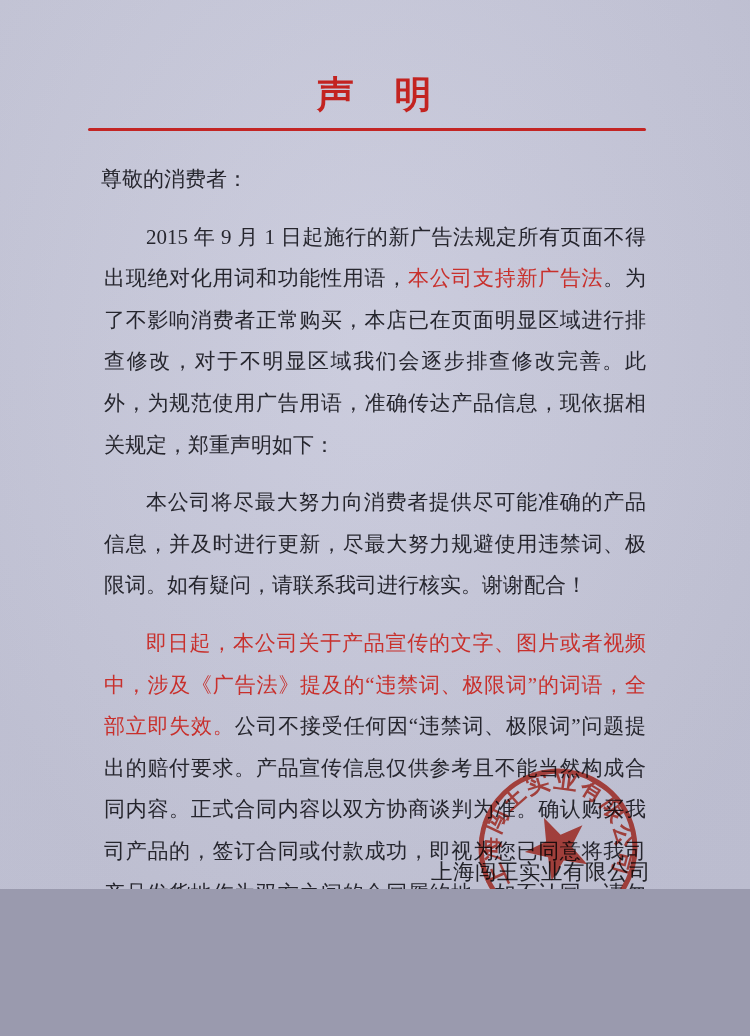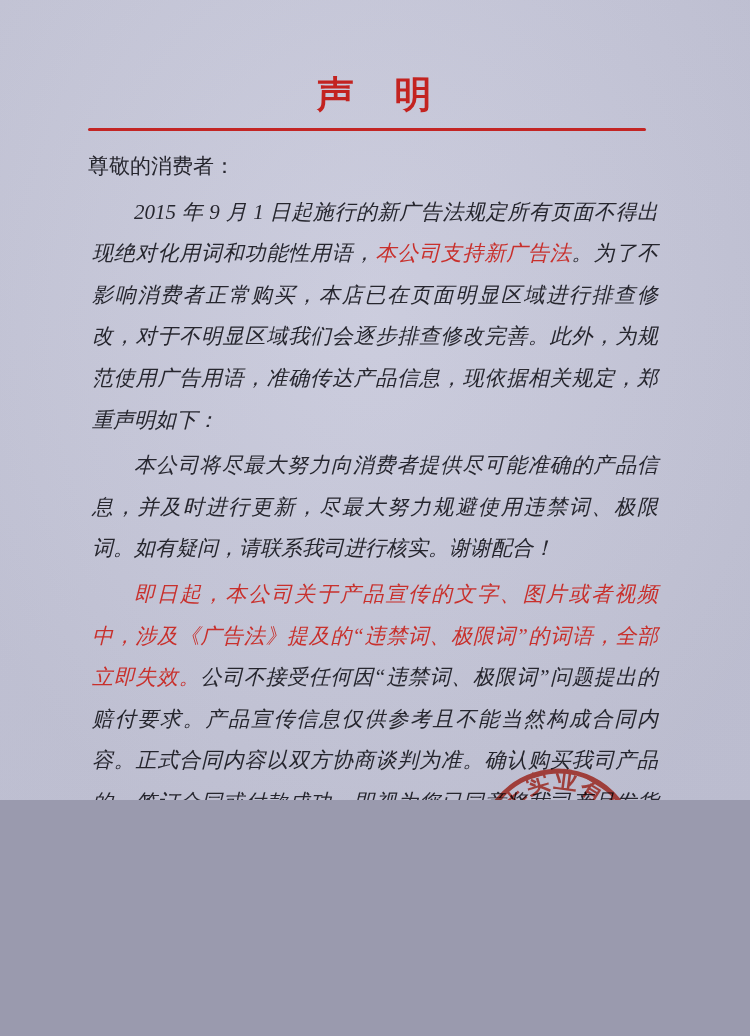--- a/index.html
+++ b/index.html
@@ -4,21 +4,21 @@
 <style>
   html, body {
     margin: 0;
     padding: 0;
     background: #9a9aae;
     font-family: "Liberation Serif", "DejaVu Serif", serif;
   }
   .page {
     position: relative;
     width: 750px;
-    height: 800px;
+    height: 889px;
     margin: 0 auto;
     background:
       radial-gradient(ellipse at 50% 40%, rgba(255,255,255,0.10), rgba(0,0,0,0.04) 85%),
       linear-gradient(135deg, #cacbdd 0%, #c6c7da 45%, #c3c4d7 100%);
     overflow: hidden;
   }
   .title {
     position: absolute;
     top: 70px;
     left: 0;
@@ -41,22 +41,22 @@
   .body-text {
     position: absolute;
     left: 88px;
     top: 146px;
     width: 574px;
     font-size: 21px;
     line-height: 41.6px;
     color: #26262e;
     text-align: justify;
   }
-  .salutation { margin: 0; text-indent: 0; }
-  .para { margin: 4px; text-indent: 2em; font-style: italic; }
+  .salutation { margin: 13px; text-indent: 0; }
+  .para { margin: 16px; text-indent: 2em; }
   .seg.red { color: #c8302c; }
   .seg.black { color: #26262e; }
   .company-line {
     position: absolute;
     top: 857px;
     right: 99px;
     font-size: 21.5px;
     color: #222228;
     letter-spacing: 0.5px;
     z-index: 2;

